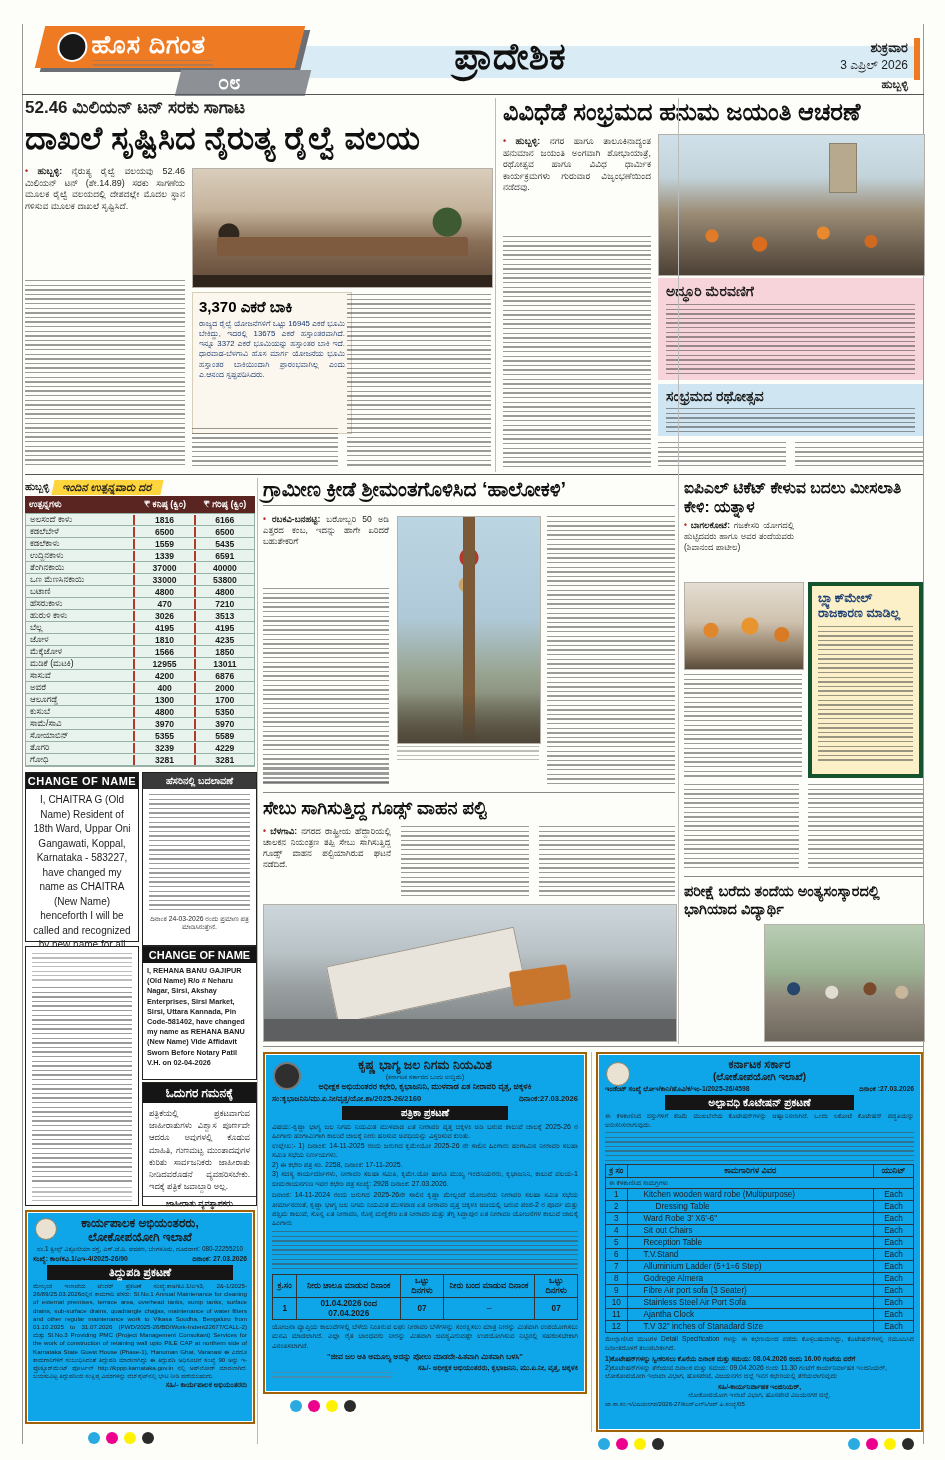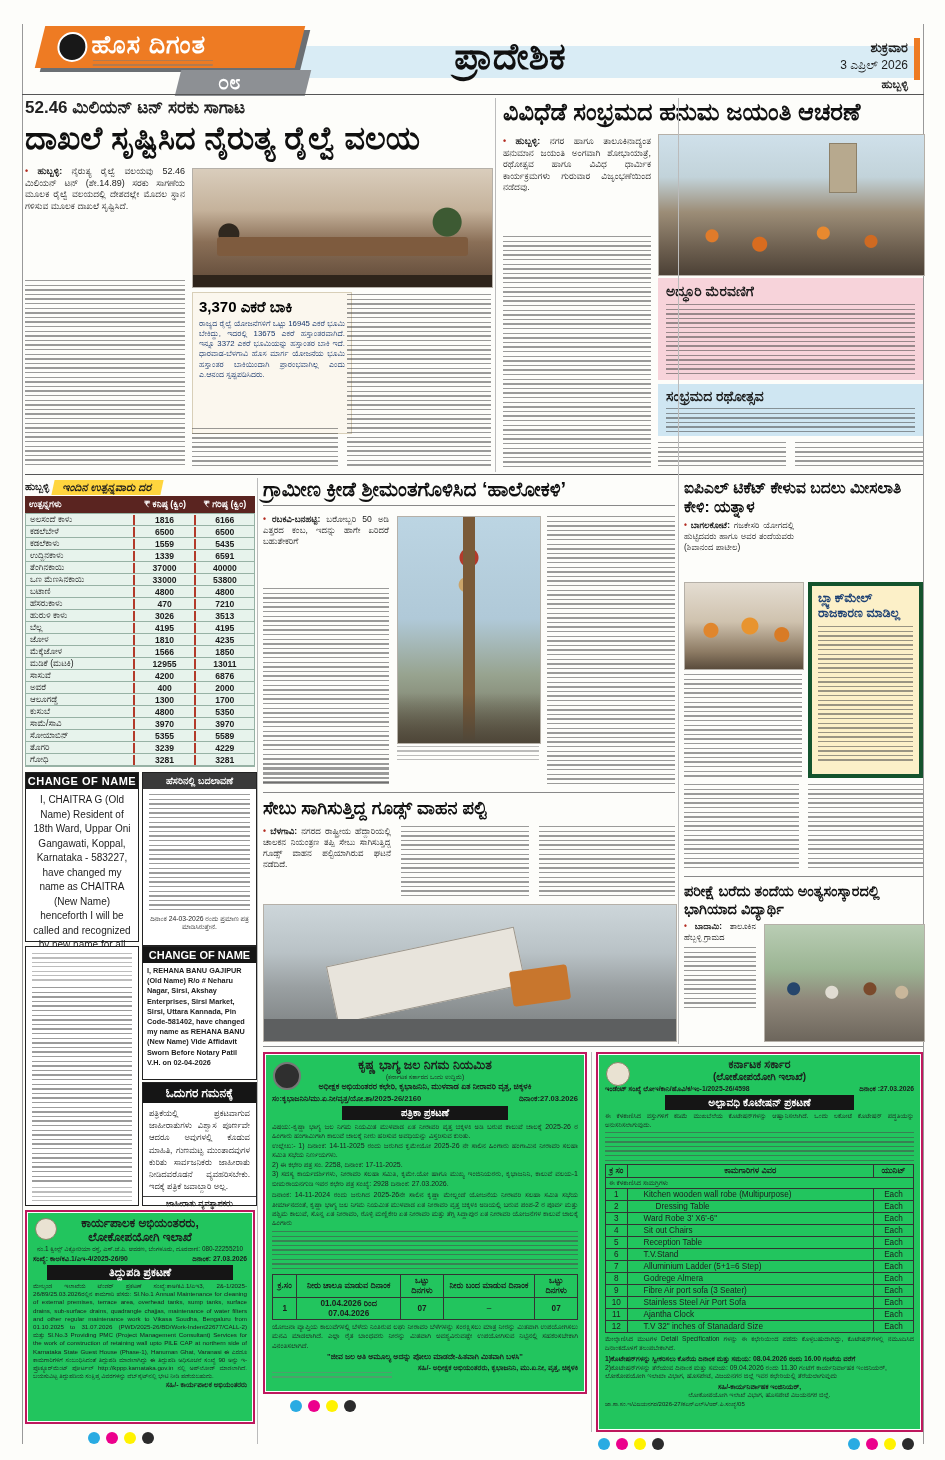--- a/index.html
+++ b/index.html
@@ -24,21 +24,21 @@
   .photo{position:absolute;overflow:hidden;border:1px solid #b5b0a8;}
   
   .rt-head{display:flex;background:#5a2420;color:#fff;font-weight:bold;align-items:center;}
   .rt-rows{display:flex;flex-direction:column;background:#e7f3ec;}
   .rrow{flex:1;display:flex;align-items:center;border-bottom:1px solid #97b2a5;font-size:8.6px;}
   .rname{width:47%;padding-left:4px;}
   .rmin,.rmax{width:26.5%;text-align:center;font-weight:bold;border-left:2px solid #b33a2b;}
   
   .blackbar{background:#151515;color:#fff;font-weight:bold;text-align:center;}
   .adbox{position:absolute;border:1.5px solid #222;background:#fff;}
-  .tender{position:absolute;border:2px solid #be185d;background:#22c55e;box-shadow:0 0 0 1px #fff inset;}
+  .tender{position:absolute;border:2px solid #a16207;background:#0ea5e9;box-shadow:0 0 0 1px #fff inset;}
   table.items{border-collapse:collapse;width:100%;}
   table.items td,table.items th{border:1px solid #333;font-size:8.2px;padding:1px 3px;}
   .cmyk{position:absolute;display:flex;gap:6px;}
   .cmyk i{width:12px;height:12px;border-radius:50%;display:block;}
 </style>
 </head>
 <body>
 
 <div class="page">
 
@@ -291,21 +291,20 @@
     <div class="photo" style="left:0;top:106px;width:412px;height:136px;background:
         linear-gradient(180deg,#cdd6da 0%,#b9c2c6 35%,#9aa0a2 60%,#777b7c 100%);">
       <div class="abs" style="left:16%;top:30%;width:46%;height:42%;background:#e8e4dc;border:1px solid #9a958c;transform:rotate(-12deg);"></div>
       <div class="abs" style="left:60%;top:46%;width:14%;height:26%;background:#c8762d;border-radius:3px;transform:rotate(-8deg);"></div>
       <div class="abs" style="left:0;bottom:0;width:100%;height:16%;background:#5d5f60;"></div>
     </div>
   </div>
 
   <div class="abs" style="left:684px;top:876px;width:239px;height:168px;">
     <div class="h-main" style="font-size:14.5px;line-height:1.25;border-top:1px solid #888;padding-top:5px;">ಪರೀಕ್ಷೆ ಬರೆದು ತಂದೆಯ ಅಂತ್ಯಸಂಸ್ಕಾರದಲ್ಲಿ ಭಾಗಿಯಾದ ವಿದ್ಯಾರ್ಥಿ</div>
-    <div class="abs jtext" style="left:0;top:46px;width:72px;height:118px;font-size:8.2px;"><span class="bullet">•</span> <span class="dateline">ಬಾದಾಮಿ:</span> <span>ತಾಲೂಕಿನ ಹೆಬ್ಬಳ್ಳಿ ಗ್ರಾಮದ</span><div class="greek" style="margin-top:4px;width:100%;height:64px;"></div></div>
 
     <div class="photo" style="left:80px;top:48px;width:159px;height:116px;background:
         radial-gradient(circle at 18% 55%, #26466c 0 6px, transparent 7px),
         radial-gradient(circle at 42% 58%, #e0dcd2 0 6px, transparent 7px),
         radial-gradient(circle at 66% 55%, #7a4a2c 0 6px, transparent 7px),
         radial-gradient(circle at 86% 58%, #c9b79b 0 6px, transparent 7px),
         linear-gradient(180deg,#b9cdb4 0%,#9cb594 38%,#8f877a 65%,#6d665c 100%);"></div>
   </div>
 
   <div class="rule-h" style="left:263px;top:1046px;width:660px;background:#888;"></div>
@@ -417,21 +416,21 @@
           <th style="width:13%;">ಯುನಿಟ್</th>
         </tr>
         <tr>
           <td colspan="3" style="font-size:6.6px;">ಈ ಕೆಳಕಾಣಿಸಿದ ಸಾಮಗ್ರಿಗಳು</td>
         </tr>
       </thead>
       <tbody>
 
       <tr>
             <td style="text-align:center;">1</td>
-            <td style="padding-left:16px;">Kitchen wooden wall robe (Multipurpose)</td>
+            <td style="padding-left:16px;">Kitchen wooden ward robe (Multipurpose)</td>
             <td style="text-align:center;">Each</td>
           </tr>
           <tr>
             <td style="text-align:center;">2</td>
             <td style="padding-left:28px;">Dressing Table</td>
             <td style="text-align:center;">Each</td>
           </tr>
           <tr>
             <td style="text-align:center;">3</td>
             <td style="padding-left:16px;">Ward Robe 3' X6'-6"</td>

